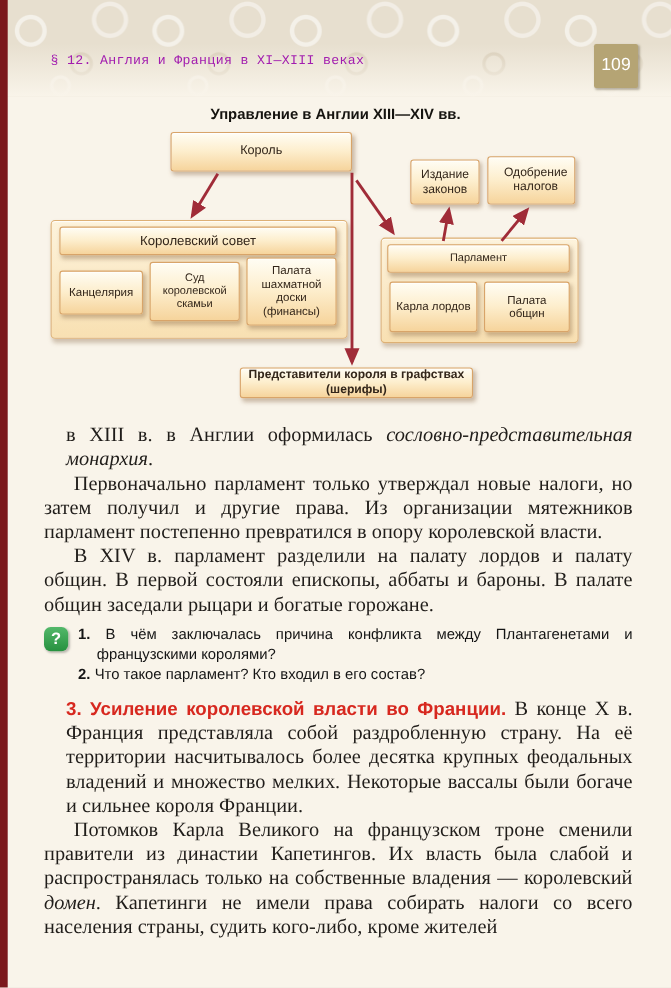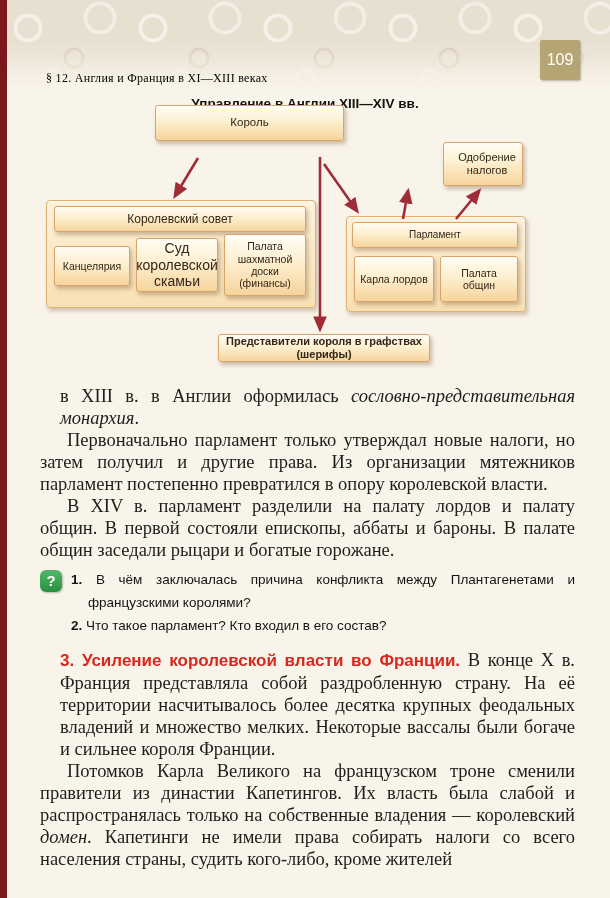--- a/index.html
+++ b/index.html
@@ -13,21 +13,21 @@
       radial-gradient(circle 12px at 74px 58px, transparent 7px, rgba(196,181,154,.45) 8px, rgba(196,181,154,.45) 10px, transparent 11px),
       radial-gradient(circle 18px at 100px 18px, transparent 12px, rgba(255,255,255,.45) 13px, rgba(255,255,255,.45) 16px, transparent 17px),
       radial-gradient(circle 10px at 55px 78px, transparent 6px, rgba(255,255,255,.4) 7px, rgba(255,255,255,.4) 9px, transparent 10px);
     background-size:125px 88px;}
   .ornament:after{content:"";position:absolute;inset:0;
     background:linear-gradient(180deg, rgba(249,244,234,0) 45%, #f9f4ea 100%);}
 
   .spine{position:absolute;left:0;top:0;width:7px;height:898px;background:#7b181c;z-index:9;}
 
   .header-title{position:absolute;top:48px;left:46px;z-index:5;
-    font-family:Liberation Serif, serif;font-size:12px;letter-spacing:.3px;color:#000000;margin-top:23px;}
+    font-family:Liberation Mono, monospace;font-size:12px;letter-spacing:.3px;color:#a21caf;}
   .page-badge{position:absolute;top:40px;right:30px;width:40px;height:40px;z-index:5;
     background:#b5a474;color:#fff;display:flex;align-items:center;justify-content:center;
     font-family:"Liberation Sans",sans-serif;font-weight:normal;font-size:16px;border-radius:2px;
     box-shadow:1px 1px 2px rgba(90,80,55,.4);}
 
   
   .diagram{position:absolute;top:88px;left:0;width:610px;height:302px;}
   .diagram-title{position:absolute;top:8px;left:0;width:100%;text-align:center;
     font-family:"Liberation Sans",sans-serif;font-weight:bold;font-size:13.5px;color:#15130f;}
   .arrows{position:absolute;top:0;left:0;z-index:3;pointer-events:none;}
@@ -35,48 +35,48 @@
   .dpanel{position:absolute;z-index:1;border:1px solid #ddb075;border-radius:4px;
     background:linear-gradient(180deg,#fdf3dc,#f8e0b2);
     box-shadow:2px 3px 4px rgba(130,95,60,.35), inset 0 1px 0 rgba(255,255,255,.8);}
   .dbox{position:absolute;z-index:2;display:flex;align-items:center;justify-content:center;
     text-align:center;padding:2px 4px;box-sizing:border-box;
     font-family:"Liberation Sans",sans-serif;font-size:11.5px;line-height:1.18;color:#33261a;
     background:linear-gradient(180deg,#fffdf4 0%,#fdeecd 48%,#f6d49c 100%);
     border:1px solid #d8a469;border-radius:3px;
     box-shadow:2px 3px 4px rgba(130,95,60,.4), inset 0 1px 0 rgba(255,255,255,.9);}
 
-  .b-king{left:155px;top:17px;width:189px;height:36px;}
+  .b-king{left:155px;top:32px;width:165px;height:36px;}
   .b-law{left:373px;top:57px;width:63px;height:41px;font-size:11px;}
   .b-tax{left:443px;top:54px;width:80px;height:44px;font-size:11px;padding-left:12px;}
   .panel-council{left:46px;top:112px;width:268px;height:106px;}
   .b-council{left:54px;top:118px;width:252px;height:26px;font-size:12px;}
   .b-chanc{left:54px;top:158px;width:76px;height:40px;font-size:10.5px;}
-  .b-bench{left:136px;top:150px;width:82px;height:54px;font-size:14px;}
+  .b-bench{left:136px;top:150px;width:82px;height:54px;font-size:10px;}
   .b-exch{left:224px;top:146px;width:82px;height:62px;font-size:10.5px;}
   .panel-parl{left:346px;top:128px;width:178px;height:94px;}
   .b-parl{left:352px;top:134px;width:166px;height:26px;font-size:10px;}
   .b-lords{left:354px;top:168px;width:80px;height:46px;font-size:10.5px;}
   .b-comm{left:440px;top:168px;width:78px;height:46px;font-size:10.5px;}
   .b-sher{left:218px;top:246px;width:212px;height:28px;font-size:11px;font-weight:bold;}
 
   
   .textblock{position:absolute;top:385px;left:40px;width:535px;z-index:4;}
   .para{margin:0;font-size:18.5px;line-height:22px;text-align:justify;text-indent:27px;}
   .noindent{text-indent:0;margin-left:20px;}
   .s3{margin-top:12px;}
   .s3-head{font-family:"Liberation Sans",sans-serif;font-weight:bold;font-size:17px;color:#d7281f;}
 
   .questions{display:flex;gap:9px;margin:7px 0 2px 0;font-family:"Liberation Sans",sans-serif;}
   .q-icon{flex:0 0 auto;width:22px;height:22px;margin-top:2px;border-radius:6px;
     background:linear-gradient(180deg,#53b86a,#27913f);color:#fff;text-align:center;
     font-family:"Liberation Sans",sans-serif;font-weight:bold;font-size:15px;line-height:22px;
     box-shadow:1px 1px 2px rgba(0,0,0,.25);}
   .q-list{flex:1 1 auto;}
-  .q-item{font-size:13.5px;line-height:23px;padding-left:17px;text-indent:-17px;color:#141414;text-align:justify;}
+  .q-item{font-size:13.5px;line-height:18px;padding-left:17px;text-indent:-17px;color:#141414;text-align:justify;}
 </style>
 </head>
 <body>
 
 <div class="page">
   <div class="ornament"></div>
   <div class="spine"></div>
 
   <span class="header-title">§ 12. Англия и Франция в XI—XIII веках</span>
   <div class="page-badge">
@@ -98,20 +98,21 @@
         <path d="M324,76 L357,123" marker-end="url(#ah)"></path>
         <path d="M403,131 L408,103" marker-end="url(#ah)"></path>
         <path d="M456,131 L479,103" marker-end="url(#ah)"></path>
       </g>
     </svg>
 
     <div class="dpanel panel-council"></div>
     <div class="dpanel panel-parl"></div>
 
     <div class="dbox b-king">Король</div>
+    <div class="dbox b-law">Издание законов</div>
     <div class="dbox b-tax">Одобрение налогов</div>
     <div class="dbox b-council">Королевский совет</div>
     <div class="dbox b-chanc">Канцелярия</div>
     <div class="dbox b-bench">Суд королевской скамьи</div>
     <div class="dbox b-exch">Палата шахматной доски (финансы)</div>
     <div class="dbox b-parl">Парламент</div>
     <div class="dbox b-lords">Карла лордов</div>
     <div class="dbox b-comm">Палата общин</div>
     <div class="dbox b-sher">Представители короля в графствах (шерифы)</div>
   </div>

